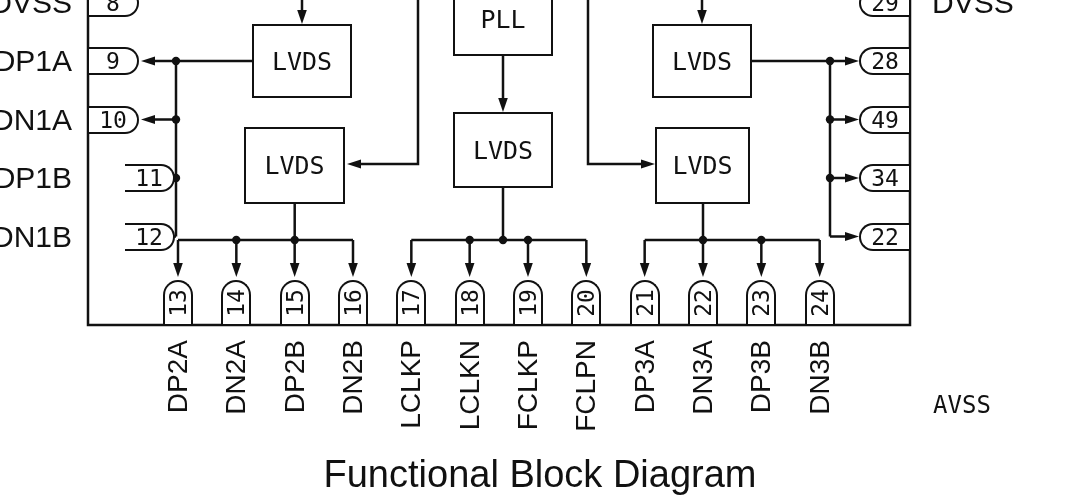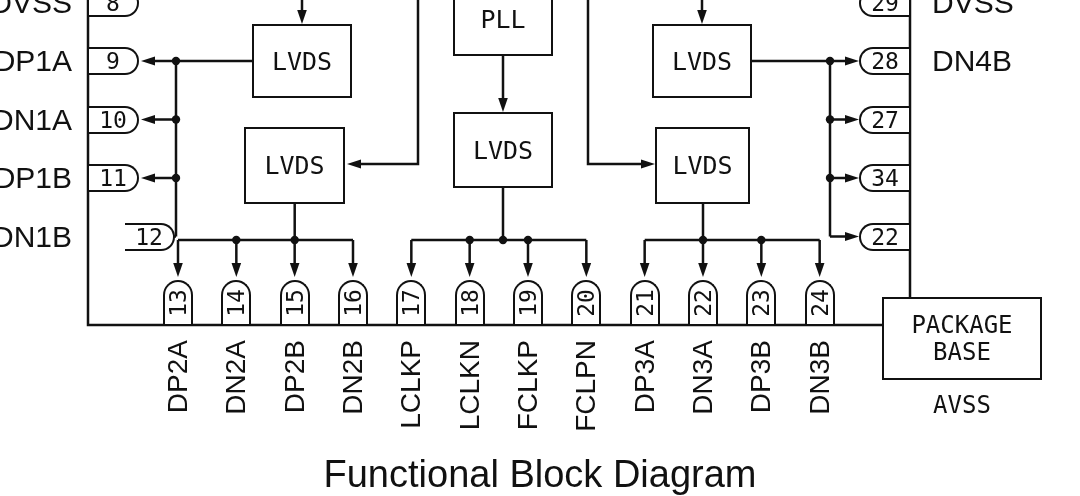--- a/index.html
+++ b/index.html
@@ -120,57 +120,52 @@
   </div>
   <div class="block" style="left:453px;top:112px;width:100px;height:76px">
     <span>LVDS</span>
   </div>
   <div class="block" style="left:655px;top:127px;width:95px;height:77px">
     <span>LVDS</span>
   </div>
   <div class="block" style="left:652px;top:24px;width:100px;height:74px">
     <span>LVDS</span>
   </div>
-  <div class="block" id="package-base" style="left:882px;top:297px;width:160px;height:83px">
-    <span>PACKAGE</span>
-    <span>BASE</span>
-  </div>
 
   <div id="avss">AVSS</div>
   <div id="caption">Functional Block Diagram</div>
 <div class="pin-cap pin-cap-left" style="top: -11px;">
       <span>8</span>
     </div>
     <div class="pin-name pin-name-left" style="top: -12px;">DVSS</div>
     <div class="pin-cap pin-cap-left" style="top: 47px;">
       <span>9</span>
     </div>
     <div class="pin-name pin-name-left" style="top: 46px;">DP1A</div>
     <div class="pin-cap pin-cap-left" style="top: 105.5px; justify-content: center;">
       <span>10</span>
     </div>
     <div class="pin-name pin-name-left" style="top: 104.5px;">DN1A</div>
-    <div class="pin-cap pin-cap-left" style="top: 164px;">
+    <div class="pin-cap pin-cap-left" style="top: 164px; margin-left: 36px;">
       <span>11</span>
     </div>
     <div class="pin-name pin-name-left" style="top: 163px;">DP1B</div>
     <div class="pin-cap pin-cap-left" style="top: 222.5px; margin-left: 36px;">
       <span>12</span>
     </div>
     <div class="pin-name pin-name-left" style="top: 221.5px;">DN1B</div>
     <div class="pin-cap pin-cap-right" style="top: -11px;">
       <span>29</span>
     </div>
     <div class="pin-name pin-name-right" style="top: -12px;">DVSS</div>
     <div class="pin-cap pin-cap-right" style="top: 47px;">
       <span>28</span>
     </div>
-    <div class="pin-name pin-name-right" style="top: 46px;">DN4B</div>
     <div class="pin-cap pin-cap-right" style="top: 105.5px;">
-      <span>27</span>
+      <span>49</span>
     </div>
     <div class="pin-cap pin-cap-right" style="top: 164px;">
       <span>34</span>
     </div>
     <div class="pin-cap pin-cap-right" style="top: 222.5px;">
       <span>22</span>
     </div>
     <div class="pin-cap pin-cap-bottom" style="left: 163px;">
       <span>13</span>
     </div>

